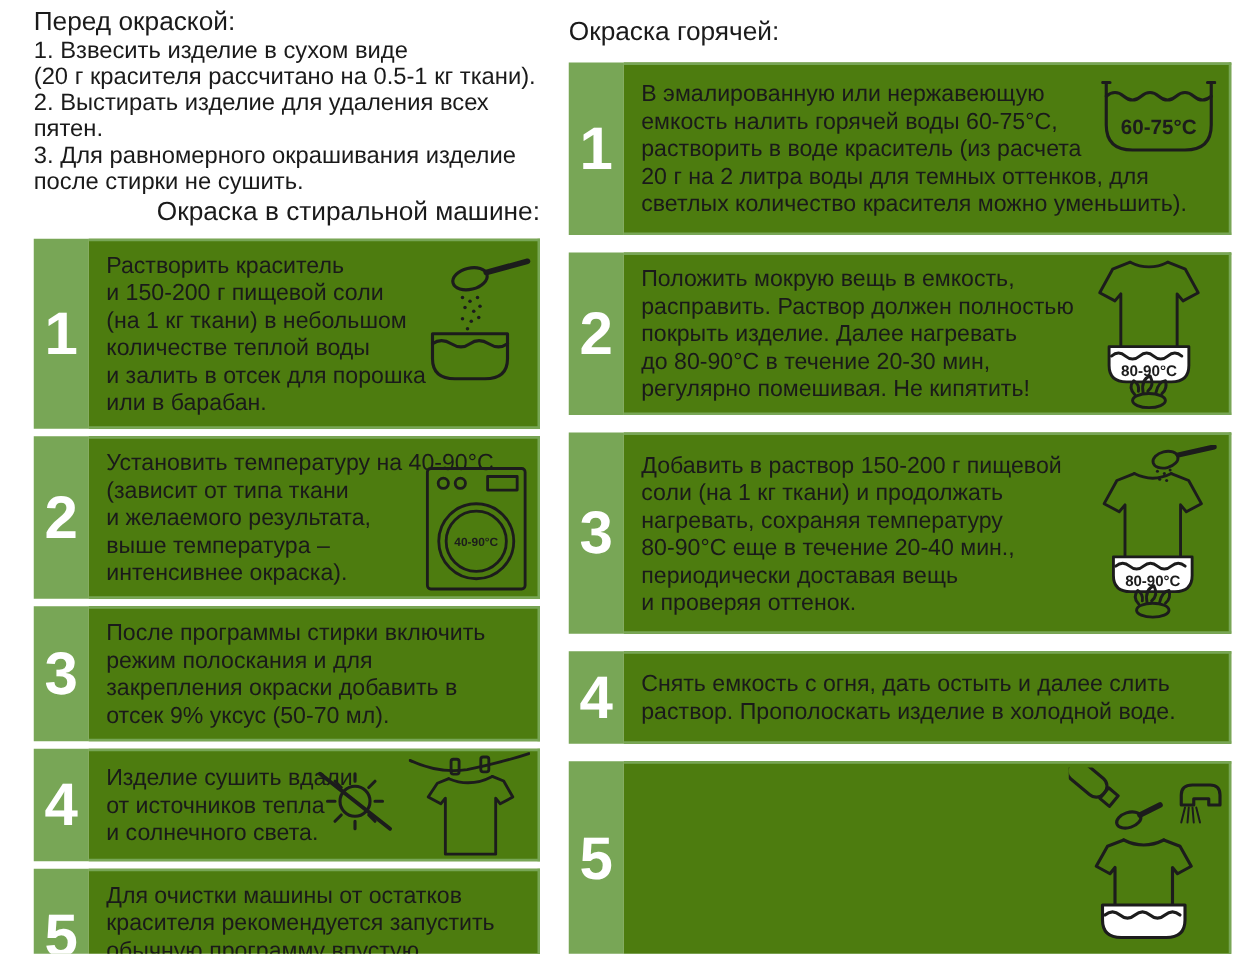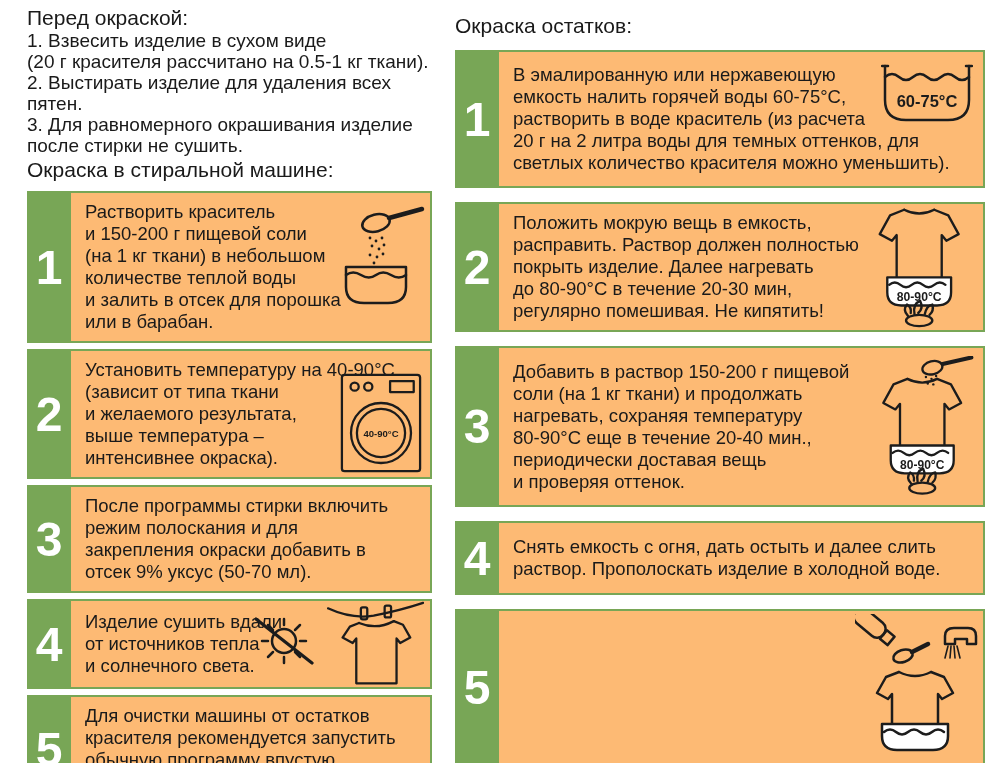--- a/index.html
+++ b/index.html
@@ -6,33 +6,33 @@
   html,body{margin:0;padding:0;}
   body{
     width:1000px;height:763px;position:relative;overflow:hidden;
     background:#ffffff;color:var(--ink);
     font-family:"Liberation Sans", sans-serif;
   }
   .col-left{position:absolute;left:27px;top:6px;width:405px;}
   .col-right{position:absolute;left:455px;top:14px;width:530px;}
   .h{font-weight:normal;font-size:21px;line-height:24px;margin:0;}
   .intro{font-size:19px;line-height:21px;white-space:pre-line;width:425px;margin:0 0 2px 0;}
-  .sect{margin:0 0 9px 0;}
+  .sect{margin:0 0 9px 0;text-align:right;}
   .rtitle{margin:0 0 12px 0;}
   .step{display:flex;align-items:stretch;}
   .col-left .step{margin-bottom:6px;}
   .col-right .step{margin-bottom:14px;}
   .tab{
     width:44px;background:var(--g);color:#fff;flex:0 0 44px;
     display:flex;align-items:center;justify-content:center;
     font-weight:bold;font-size:48px;
   }
   .content{
     flex:1;border:2px solid var(--g);border-left:none;
-    position:relative;display:flex;align-items:center;background:#fdba74;
+    position:relative;display:flex;align-items:center;background:#4d7c0f;
   }
   .content.top{align-items:flex-end;}
   .txt{font-size:18.5px;line-height:22px;white-space:pre-line;padding:8px 8px 8px 14px;}
   .l1{min-height:127px}.l2{min-height:127px}.l3{min-height:103px}.l4{min-height:90px}.l5{min-height:100px}
   .r1{min-height:138px}.r2{min-height:128px}.r3{min-height:161px}.r4{min-height:74px}.r5{min-height:156px}
   .pr100{}.pr150{padding-right:62px}.pr116{padding-right:116px}
   .pr118{padding-right:118px}.pr132{padding-right:132px}
   .icon-abs{position:absolute;}
   .ic{display:block;}
   .ic *{stroke:#1c1c1c;fill:none;stroke-width:2.5;stroke-linejoin:round;stroke-linecap:round;}
@@ -139,21 +139,21 @@
     <div class="content">
       <div class="txt">Для очистки машины от остатков
 красителя рекомендуется запустить
 обычную программу впустую
 или с ненужными вещами.</div>
     </div>
   </div>
 </div>
 
 <div class="col-right">
-  <p class="h rtitle">Окраска остатков:</p>
+  <p class="h rtitle">Окраска горячей:</p>
 
   <div class="step r1">
     <div class="tab">1</div>
     <div class="content">
       <div class="txt">В эмалированную или нержавеющую
 емкость налить горячей воды 60-75°С,
 растворить в воде краситель (из расчета
 20 г на 2 литра воды для темных оттенков, для
 светлых количество красителя можно уменьшить).</div>
       <svg class="ic icon-abs" style="right:10px;top:12px" width="92" height="60" viewBox="0 0 92 60">

